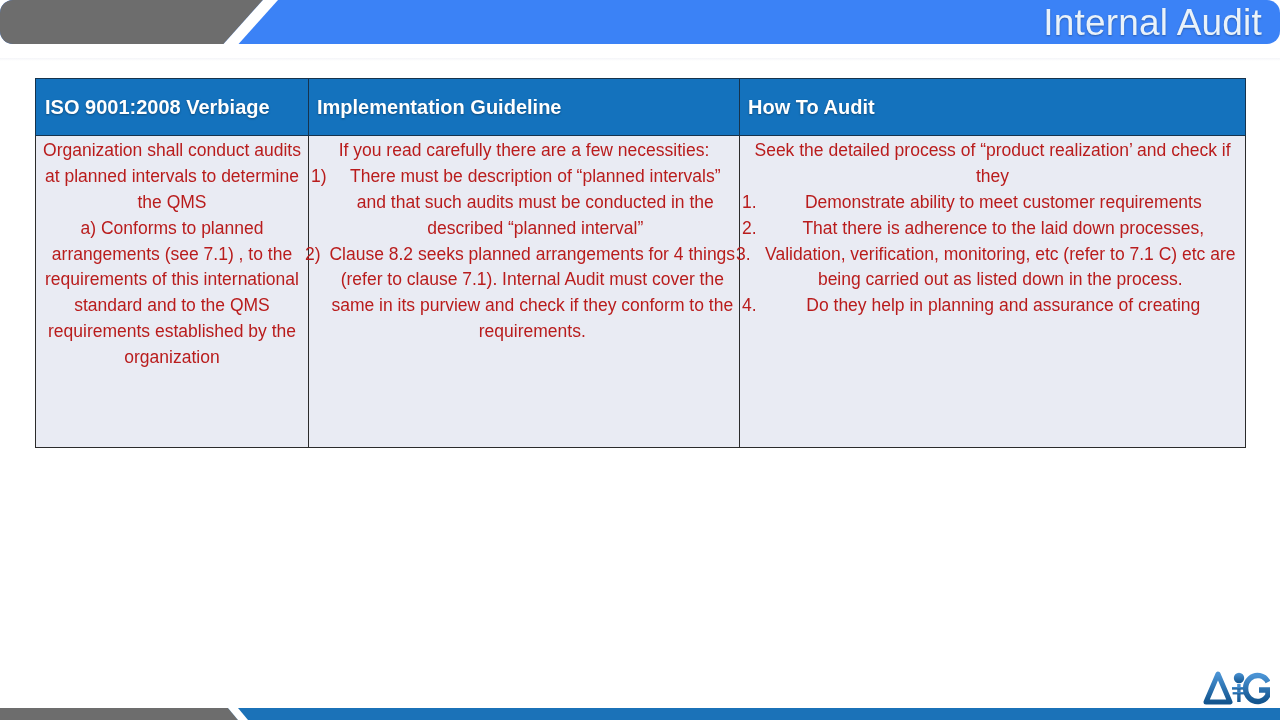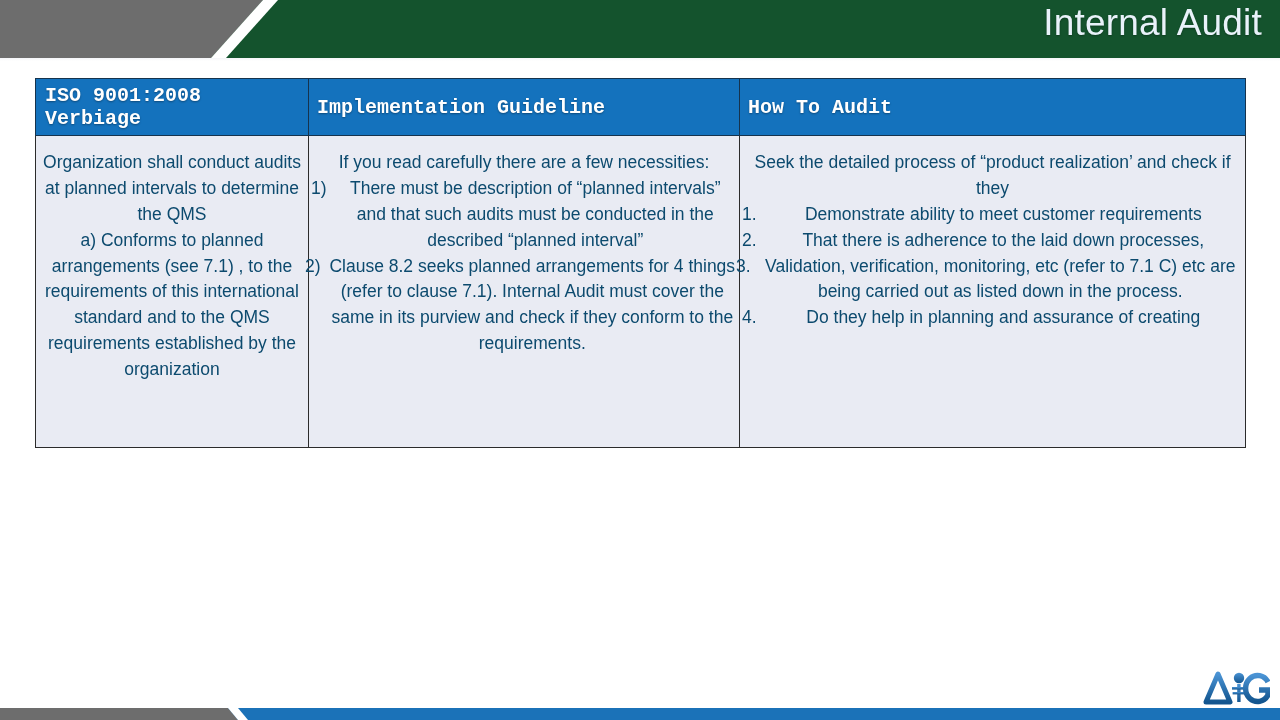--- a/index.html
+++ b/index.html
@@ -13,23 +13,24 @@
     font-family: "Liberation Sans", sans-serif;
     overflow: hidden;
     position: relative;
   }
 
   
   .banner {
     position: absolute;
     left: 0; top: 0;
     width: 1280px;
-    height: 58px;
-    background: #14532d;
+    height: 44px;
+    background: #3b82f6;
     overflow: hidden;
+    border-radius: 13px;
   }
   .banner-gray {
     position: absolute;
     left: 0; top: 0;
     width: 320px;
     height: 58px;
     background: #6d6d6d;
     clip-path: polygon(0 0, 263px 0, 211px 58px, 0 58px);
   }
   .banner-slash {
@@ -83,33 +84,32 @@
   .audit-table th {
     background: #1472bd;
     color: #ffffff;
     border: 1px solid #16334d;
     height: 56px;
     font-size: 20px;
     font-weight: bold;
     text-shadow: 0 1px 2px rgba(0,0,0,0.35);
     padding: 0 8px;
     vertical-align: middle;
-    font-family: Liberation Mono, monospace;
   }
   .audit-table th.left  { text-align: left; padding-left: 9px; }
   .audit-table th.center{ text-align: left; }
 
   .audit-table td {
     background: #e9ebf3;
     border: 1px solid #2b2b2b;
     vertical-align: top;
     font-size: 17.5px;
-    color: #0c4a6e;
+    color: #b91c1c;
     line-height: 1.48;
-    padding: 14px 2px 10px 2px;
+    padding: 2px 2px 10px 2px;
   }
 
   .cell-inner { text-align: center; }
 
   
   .num-line {
     display: flex;
     align-items: flex-start;
     text-align: center;
   }

